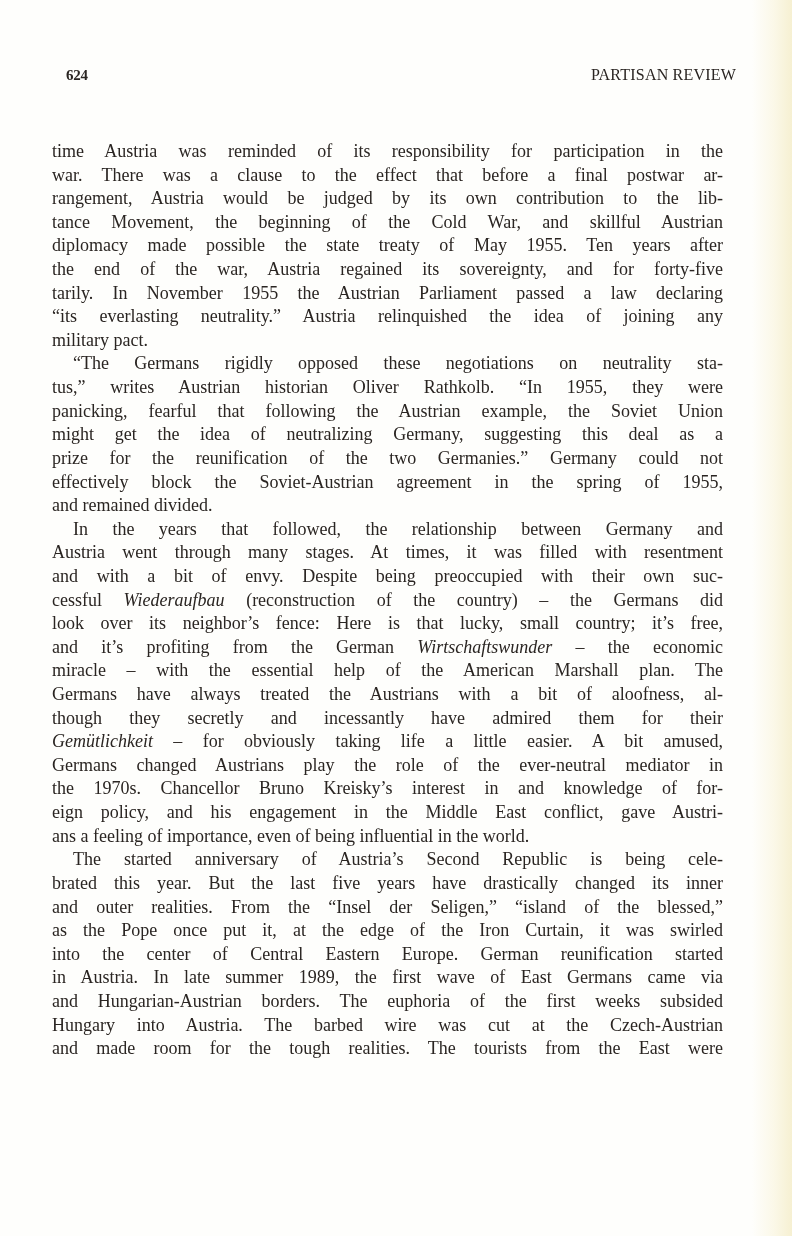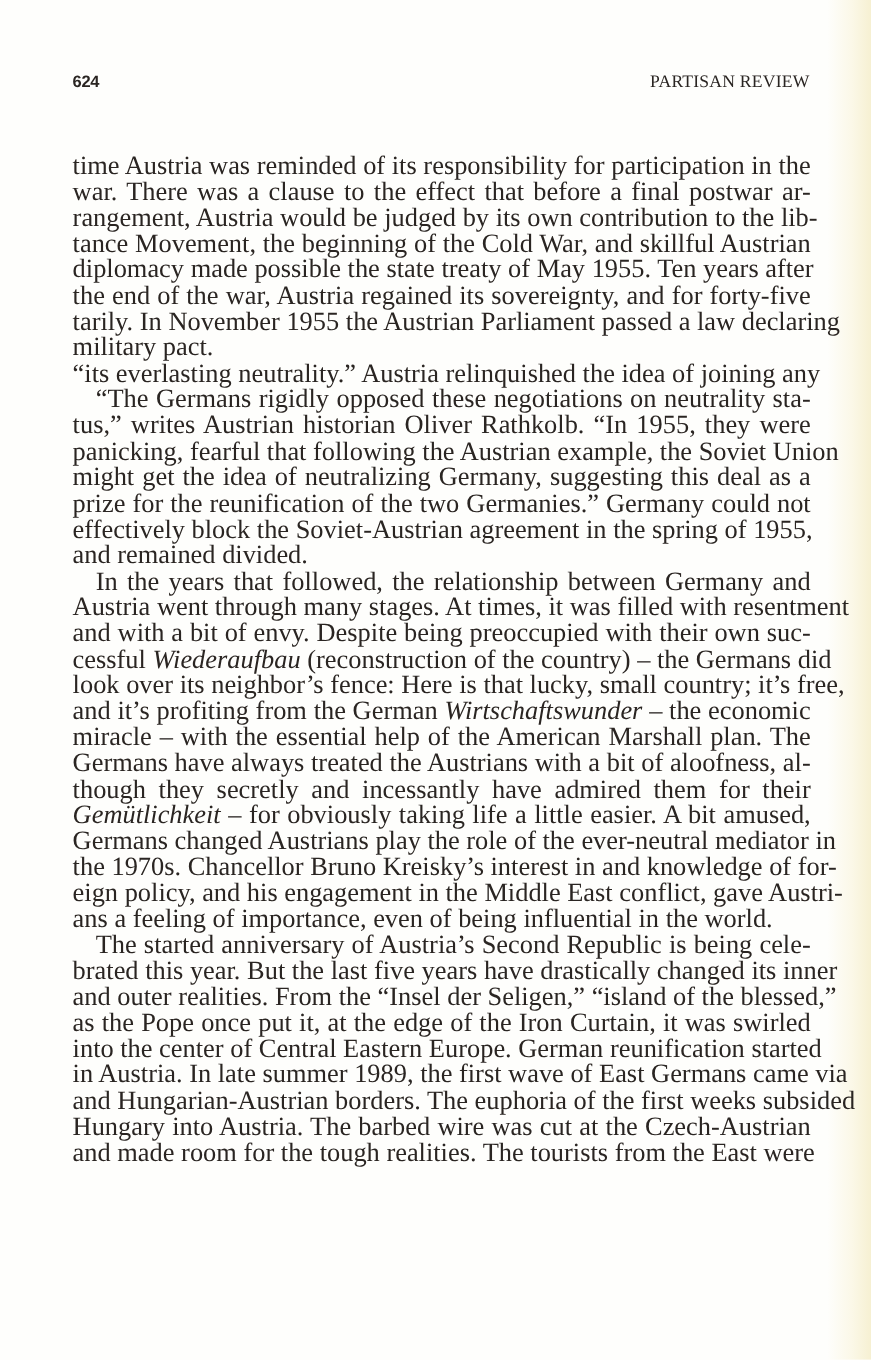--- a/index.html
+++ b/index.html
@@ -12,29 +12,29 @@
   }
   .page-edge {
     position: absolute; top: 0; right: 0; width: 40px; height: 1236px;
     background: linear-gradient(to right, rgba(254,254,252,0) 0%, #fbf8e8 55%, #f6f0d2 100%);
   }
   .running-head {
     position: absolute; top: 66px; left: 66px; width: 670px;
     display: flex; justify-content: space-between; align-items: baseline;
   }
   .page-number {
-    font-family: Liberation Sans, sans-serif;
+    font-family: Liberation Serif, serif;
     font-weight: bold; font-size: 15px; letter-spacing: -0.3px; color: #2a2522;
   }
   .journal-title {
     font-size: 16px; letter-spacing: 0.2px; color: #2a2522;
   }
   .body-text {
-    position: absolute; top: 140px; left: 66px; width: 671px;
-    font-size: 24px; line-height: 23.62px; font-family: Liberation Serif, serif;
+    position: absolute; top: 140px; left: 52px; width: 671px;
+    font-size: 18px; line-height: 23.62px; font-family: Liberation Serif, serif;
   }
   .line {
     display: block; text-align: justify; text-align-last: justify;
     white-space: nowrap; height: 23.62px;
   }
   .line.last { text-align-last: left; }
   .line.indent { padding-left: 21px; }
   em { font-style: italic; }
 </style>
 </head>
@@ -49,22 +49,22 @@
 
 <main class="body-text">
   <div>
     <span class="line">time Austria was reminded of its responsibility for participation in the</span>
     <span class="line">war. There was a clause to the effect that before a final postwar ar-</span>
     <span class="line">rangement, Austria would be judged by its own contribution to the lib-</span>
     <span class="line">tance Movement, the beginning of the Cold War, and skillful Austrian</span>
     <span class="line">diplomacy made possible the state treaty of May 1955. Ten years after</span>
     <span class="line">the end of the war, Austria regained its sovereignty, and for forty-five</span>
     <span class="line">tarily. In November 1955 the Austrian Parliament passed a law declaring</span>
+    <span class="line">“its everlasting neutrality.” Austria relinquished the idea of joining any</span>
     <span class="line last">military pact.</span>
-    <span class="line">“its everlasting neutrality.” Austria relinquished the idea of joining any</span>
   </div>
   <div>
     <span class="line indent">“The Germans rigidly opposed these negotiations on neutrality sta-</span>
     <span class="line">tus,” writes Austrian historian Oliver Rathkolb. “In 1955, they were</span>
     <span class="line">panicking, fearful that following the Austrian example, the Soviet Union</span>
     <span class="line">might get the idea of neutralizing Germany, suggesting this deal as a</span>
     <span class="line">prize for the reunification of the two Germanies.” Germany could not</span>
     <span class="line">effectively block the Soviet-Austrian agreement in the spring of 1955,</span>
     <span class="line last">and remained divided.</span>
   </div>

